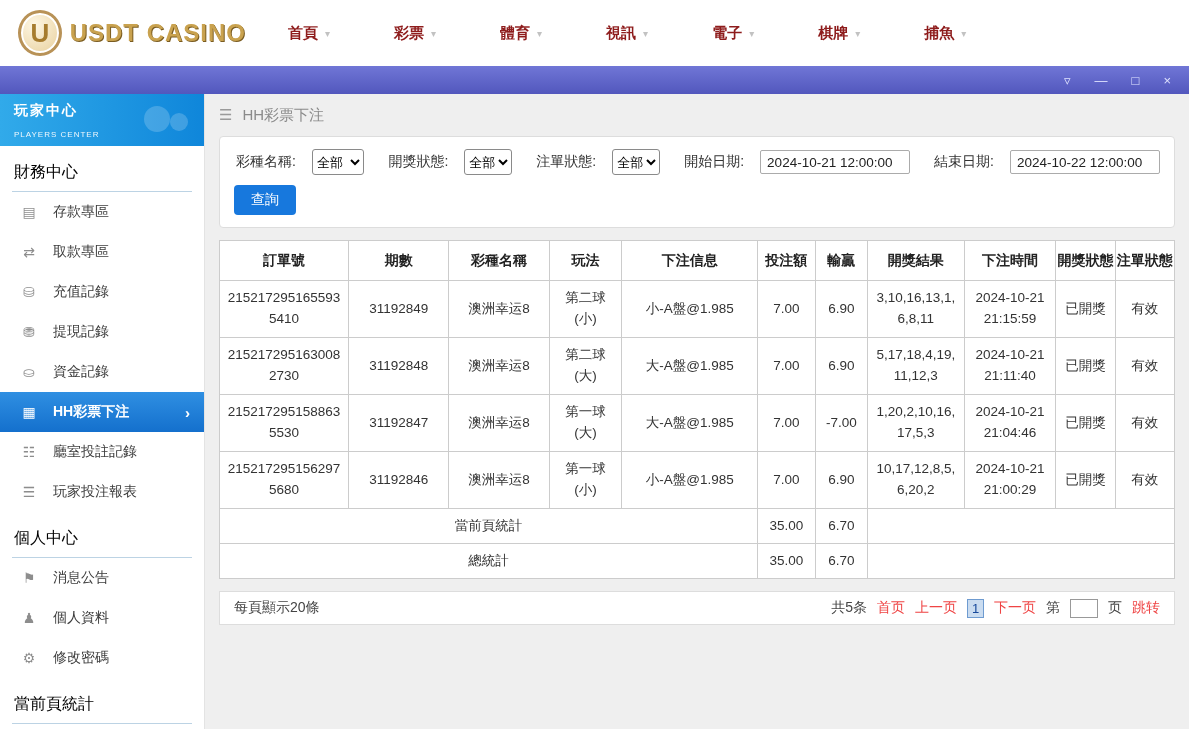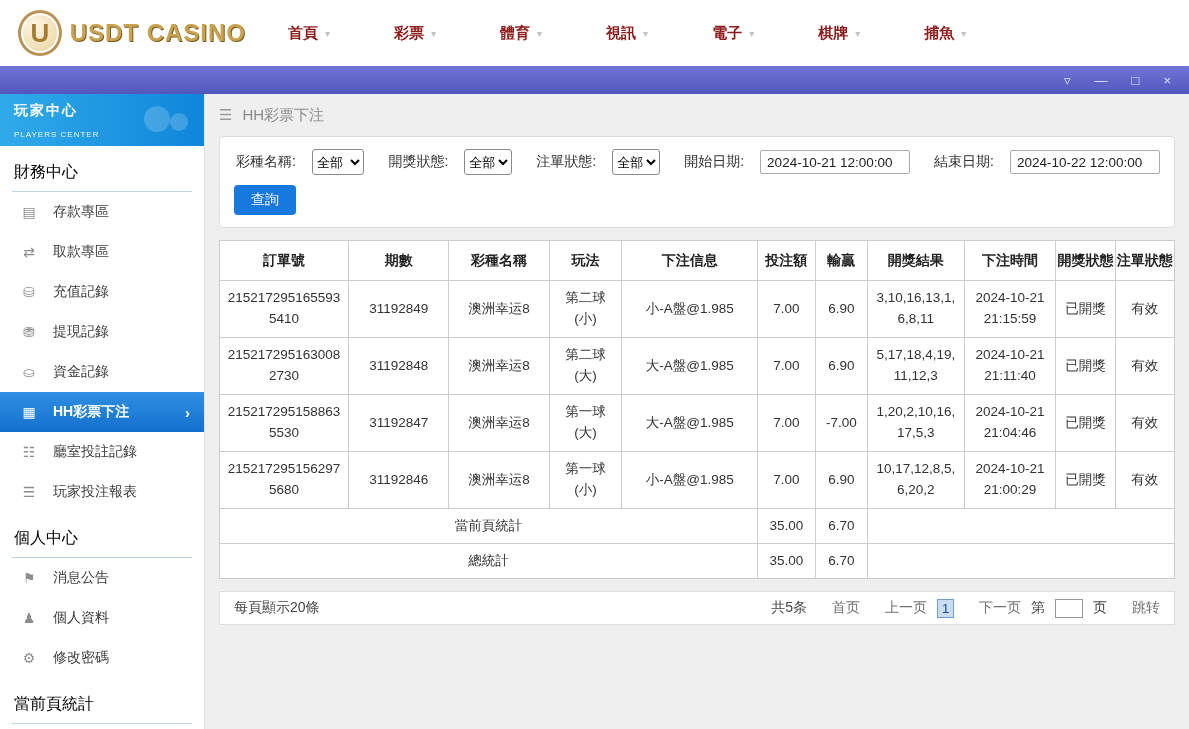--- a/index.html
+++ b/index.html
@@ -65,21 +65,21 @@
   .table-card { background:#fff; }
   table { width:100%; border-collapse:collapse; table-layout:fixed; background:#fff; }
   th { font-size:14px; font-weight:bold; color:#222; height:40px; border:1px solid #ccc; padding:0 1px;margin-top:8px; }
   td { font-size:13.5px; color:#333; text-align:center; border:1px solid #ccc; padding:6px 5px; word-break:break-all; line-height:1.55; }
   tr.data-row td { height:57px; }
   tr.summary-row td { height:35px; padding:2px 3px; }
   td.td-time { word-break:keep-all; }
 
   .pagination { background:#fff; border:1px solid #ddd; margin-top:12px; height:34px; display:flex; align-items:center; justify-content:space-between; padding:0 14px; font-size:14px; color:#444; }
   .pg-right { display:flex; align-items:center; gap:10px; }
-  .pg-link { color:#737373; cursor:pointer; white-space:nowrap;margin-left:15px; }
+  .pg-link { color:#ef4444; cursor:pointer; white-space:nowrap; }
   .pg-text { color:#444; white-space:nowrap; }
   .pg-current { min-width:17px; height:19px; padding:0 3px; background:#cadcf0; border:1px solid #6e9bd0; color:#17489a; display:flex; align-items:center; justify-content:center; font-size:13px; cursor:pointer; }
   .pg-input { width:28px; height:19px; border:1px solid #999; }
 </style>
 </head>
 <body>
 
 <div class="app">
 
   <header class="topbar">

